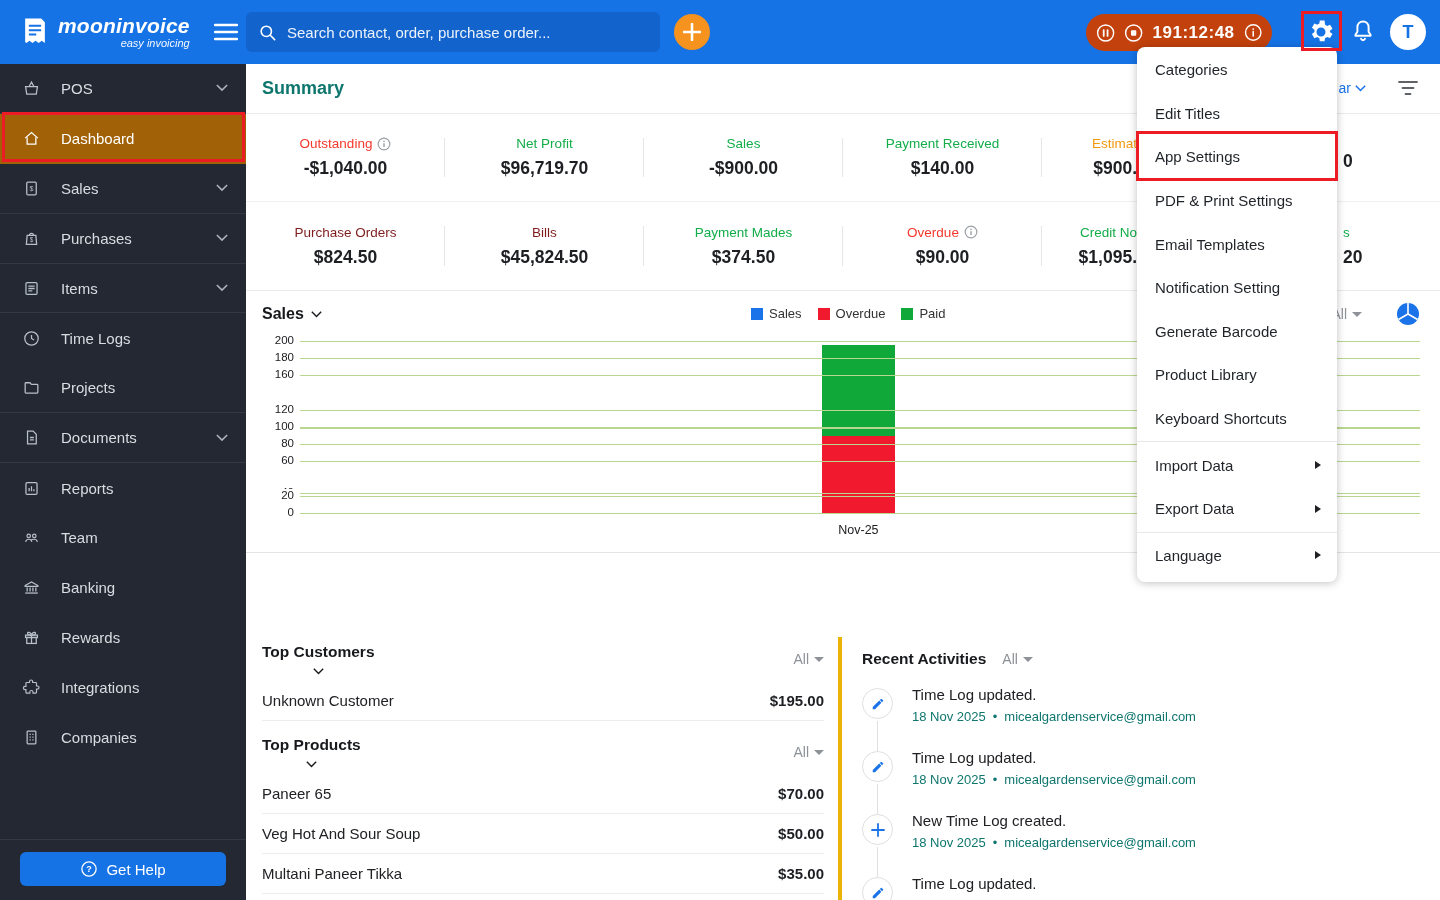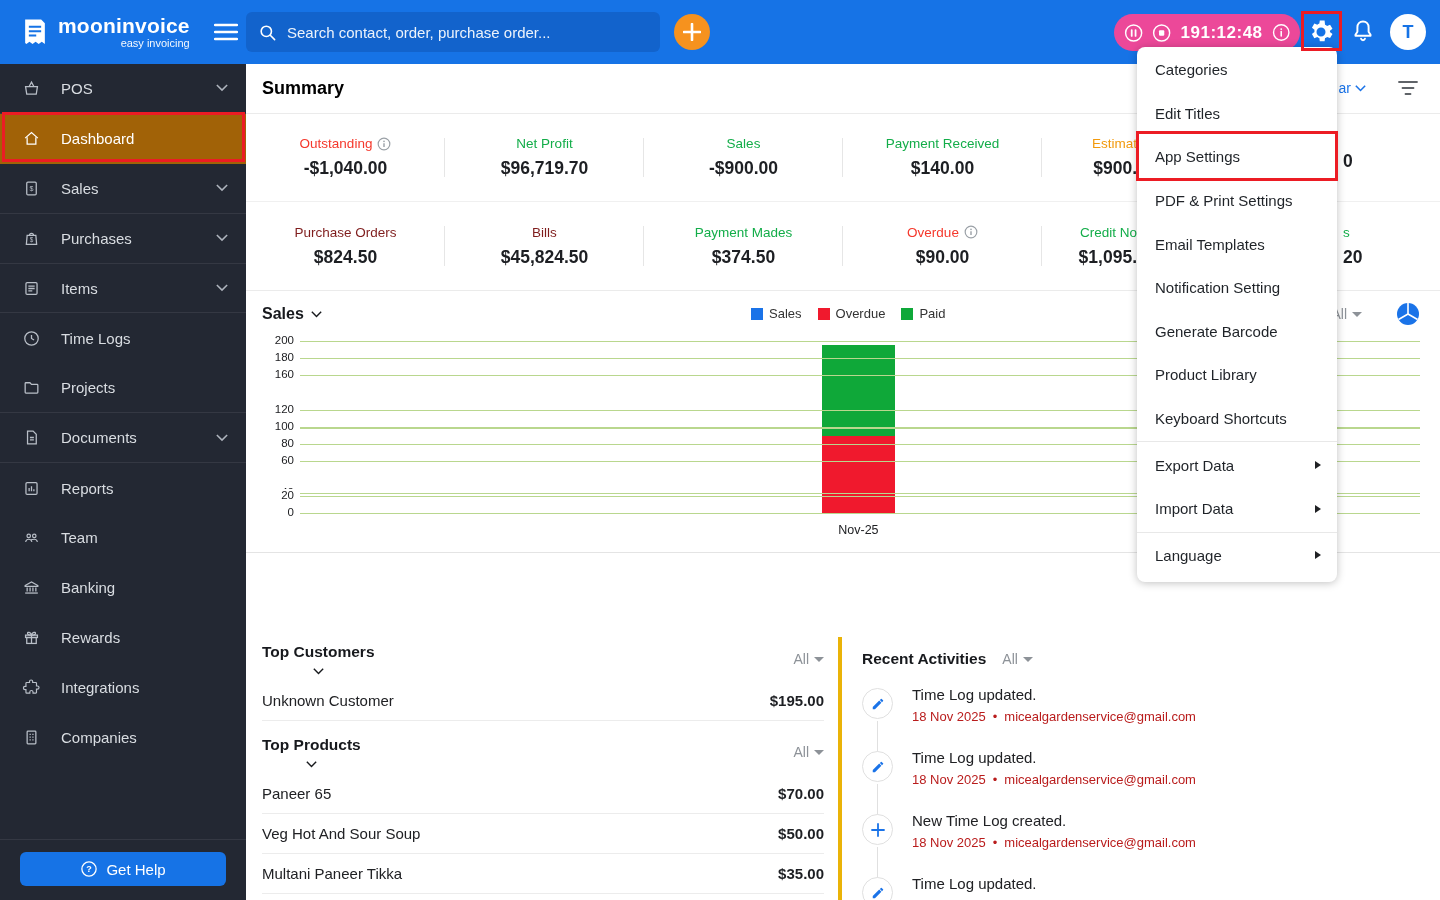--- a/index.html
+++ b/index.html
@@ -2,30 +2,30 @@
 <html><head>
 <meta charset="utf-8">
 <style>
   * { margin:0; padding:0; box-sizing:border-box; }
   html,body { width:1440px; height:900px; overflow:hidden; }
   body { font-family:"Liberation Sans", sans-serif; background:#fff; position:relative; }
   svg { display:block; }
 
   
   .topbar { position:absolute; left:0; top:0; width:1440px; height:64px; background:#1673e6; display:flex; align-items:center; z-index:10; }
-  .brand { display:flex; align-items:flex-end; margin-left:20px; }
+  .brand { display:flex; align-items:center; margin-left:20px;font-style:italic; }
   .brand-txt { margin-left:8px; color:#fff; line-height:1; }
   .brand-name { font-size:21px; font-weight:700; letter-spacing:.2px; }
   .brand-tag { font-size:11px; text-align:right; margin-top:2px; opacity:.95; }
   .hamburger { margin-left:24px; cursor:pointer; }
   .searchwrap { position:absolute; left:246px; top:12px; width:414px; height:40px; background:#1263cc; border-radius:6px; display:flex; align-items:center; padding:0 12px; }
   .searchwrap input { flex:1; background:transparent; border:none; outline:none; color:#fff; font-size:15px; margin-left:10px; font-family:"Liberation Sans",sans-serif; }
   .searchwrap input::placeholder { color:rgba(255,255,255,.92); }
   .addbtn { position:absolute; left:674px; top:14px; width:36px; height:36px; border-radius:50%; background:#f6921e; display:flex; align-items:center; justify-content:center; cursor:pointer; }
-  .timerpill { position:absolute; left:1114px; top:14px; height:37px; width:186px; border-radius:20px; background:#ec4899; display:flex; align-items:center; padding:0 10px; gap:9px; }
+  .timerpill { position:absolute; left:1086px; top:14px; height:37px; width:186px; border-radius:20px; background:#c2410c; display:flex; align-items:center; padding:0 10px; gap:9px; }
   .timer-time { color:#fff; font-size:17px; font-weight:700; letter-spacing:.5px; flex:1; text-align:center; }
   .icbtn { cursor:pointer; }
   .gearwrap { position:absolute; left:1306px; top:17px; }
   .bellwrap { position:absolute; left:1350px; top:18px; }
   .avatar { position:absolute; left:1390px; top:14px; width:36px; height:36px; border-radius:50%; background:#fff; color:#1673e6; font-size:18px; font-weight:700; display:flex; align-items:center; justify-content:center; cursor:pointer; }
 
   
   .sidebar { position:absolute; left:0; top:64px; width:246px; height:836px; background:#232833; z-index:5; display:flex; flex-direction:column; }
   .side-item { height:49.9px; flex:none; display:flex; align-items:center; padding:0 18px 0 22px; color:#d9dde2; font-size:15px; cursor:pointer; }
   .side-item.sep { border-bottom:1px solid rgba(255,255,255,.08); }
@@ -33,21 +33,21 @@
   .side-item .slabel { margin-left:20px; flex:1; }
   .side-item .chev { color:#aeb4bd; width:12px; height:8px; flex:none; }
   .side-item.active { background:#a16207; color:#fff; }
   .side-item.active .sicon { color:#fff; }
   .side-footer { margin-top:auto; border-top:1px solid rgba(255,255,255,.08); padding:12px 20px 14px; }
   .gethelp { width:100%; height:34px; background:#1673e6; border:none; border-radius:6px; color:#fff; font-size:15px; display:flex; align-items:center; justify-content:center; gap:8px; cursor:pointer; font-family:"Liberation Sans",sans-serif; }
 
   
   .main { position:absolute; left:246px; top:64px; width:1194px; height:836px; background:#fff; }
   .summary-header { position:relative; height:50px; border-bottom:1px solid #ebebeb; display:flex; align-items:center; }
-  .summary-title { font-size:18px; font-weight:700; color:#000000; margin-left:16px; }
+  .summary-title { font-size:18px; font-weight:700; color:#0f766e; margin-left:16px; }
   .period { position:absolute; right:74px; top:16px; color:#1a73e8; font-size:14px; display:flex; align-items:center; gap:4px; cursor:pointer; }
   .filtericon { position:absolute; right:22px; top:16px; cursor:pointer; color:#5f6368; }
 
   .cards { border-bottom:1px solid #ebebeb; }
   .cardrow { display:flex; height:88px; }
   .cardrow.first { border-bottom:1px solid #f0f0f0; }
   .card { width:199px; flex:none; display:flex; flex-direction:column; align-items:center; justify-content:center; position:relative; }
   .card:not(:last-child)::after { content:""; position:absolute; right:0; top:24px; bottom:24px; width:1px; background:#e6e6e6; }
   .card-label { font-size:13.5px; display:flex; align-items:center; gap:5px; }
   .card-value { font-size:17.5px; font-weight:700; color:#1d1f23; margin-top:7px; }
@@ -83,21 +83,21 @@
   .lrow .amt { margin-left:auto; font-weight:700; color:#1d1f23; }
   .gap8 { height:9px; }
 
   .timeline { list-style:none; margin-top:4px; }
   .tl-item { position:relative; display:flex; min-height:63px; }
   .tl-item:not(:last-child)::before { content:""; position:absolute; left:15px; top:36px; bottom:-4px; width:1px; background:#e0e0e0; }
   .ticon { width:31px; height:31px; border:1px solid #e0e0e0; border-radius:50%; background:#fff; display:flex; align-items:center; justify-content:center; flex:none; margin-top:3px; color:#1a73e8; z-index:1; }
   .tbody { margin-left:19px; padding-top:1px; }
   .ttitle { font-size:15px; color:#202124; }
   .ttitle a { color:#1a73e8; text-decoration:none; cursor:pointer; }
-  .tmeta { font-size:13px; color:#b91c1c; margin-top:6px; display:flex; align-items:center; gap:7px; }
+  .tmeta { font-size:13px; color:#0f766e; margin-top:6px; display:flex; align-items:center; gap:7px; }
 
   
   .menu { position:absolute; left:1137px; top:47px; width:200px; background:#fff; border-radius:8px; box-shadow:0 1px 8px rgba(0,0,0,.25); z-index:40; padding:1px 0 5px; }
   .menu-item { height:43.6px; display:flex; align-items:center; padding:0 16px 0 18px; font-size:15px; color:#1f2328; cursor:pointer; }
   .menu-item .subarrow { margin-left:auto; width:0; height:0; border-left:6px solid #202124; border-top:4.5px solid transparent; border-bottom:4.5px solid transparent; }
   .menu-div { height:1px; background:#e8e8e8; margin:1px 0; }
 
   
   .annbox { position:absolute; border:3px solid #ec1c24; z-index:60; pointer-events:none; }
   .ann-dashboard { left:2px; top:112px; width:243px; height:50px; }
@@ -606,25 +606,25 @@
   <div class="menu-item">Edit Titles</div>
   <div class="menu-item">App Settings</div>
   <div class="menu-item">PDF &amp; Print Settings</div>
   <div class="menu-item">Email Templates</div>
   <div class="menu-item">Notification Setting</div>
   <div class="menu-item">Generate Barcode</div>
   <div class="menu-item">Product Library</div>
   <div class="menu-item">Keyboard Shortcuts</div>
   <div class="menu-div"></div>
   <div class="menu-item">
+      <span>Import Data</span>
+      <span class="subarrow"></span>
+    </div>
+  <div class="menu-item">
       <span>Export Data</span>
-      <span class="subarrow"></span>
-    </div>
-  <div class="menu-item">
-      <span>Import Data</span>
       <span class="subarrow"></span>
     </div>
   <div class="menu-div"></div>
   <div class="menu-item">
       <span>Language</span>
       <span class="subarrow"></span>
     </div>
 </div>
 
 <div class="annbox ann-dashboard"></div>

